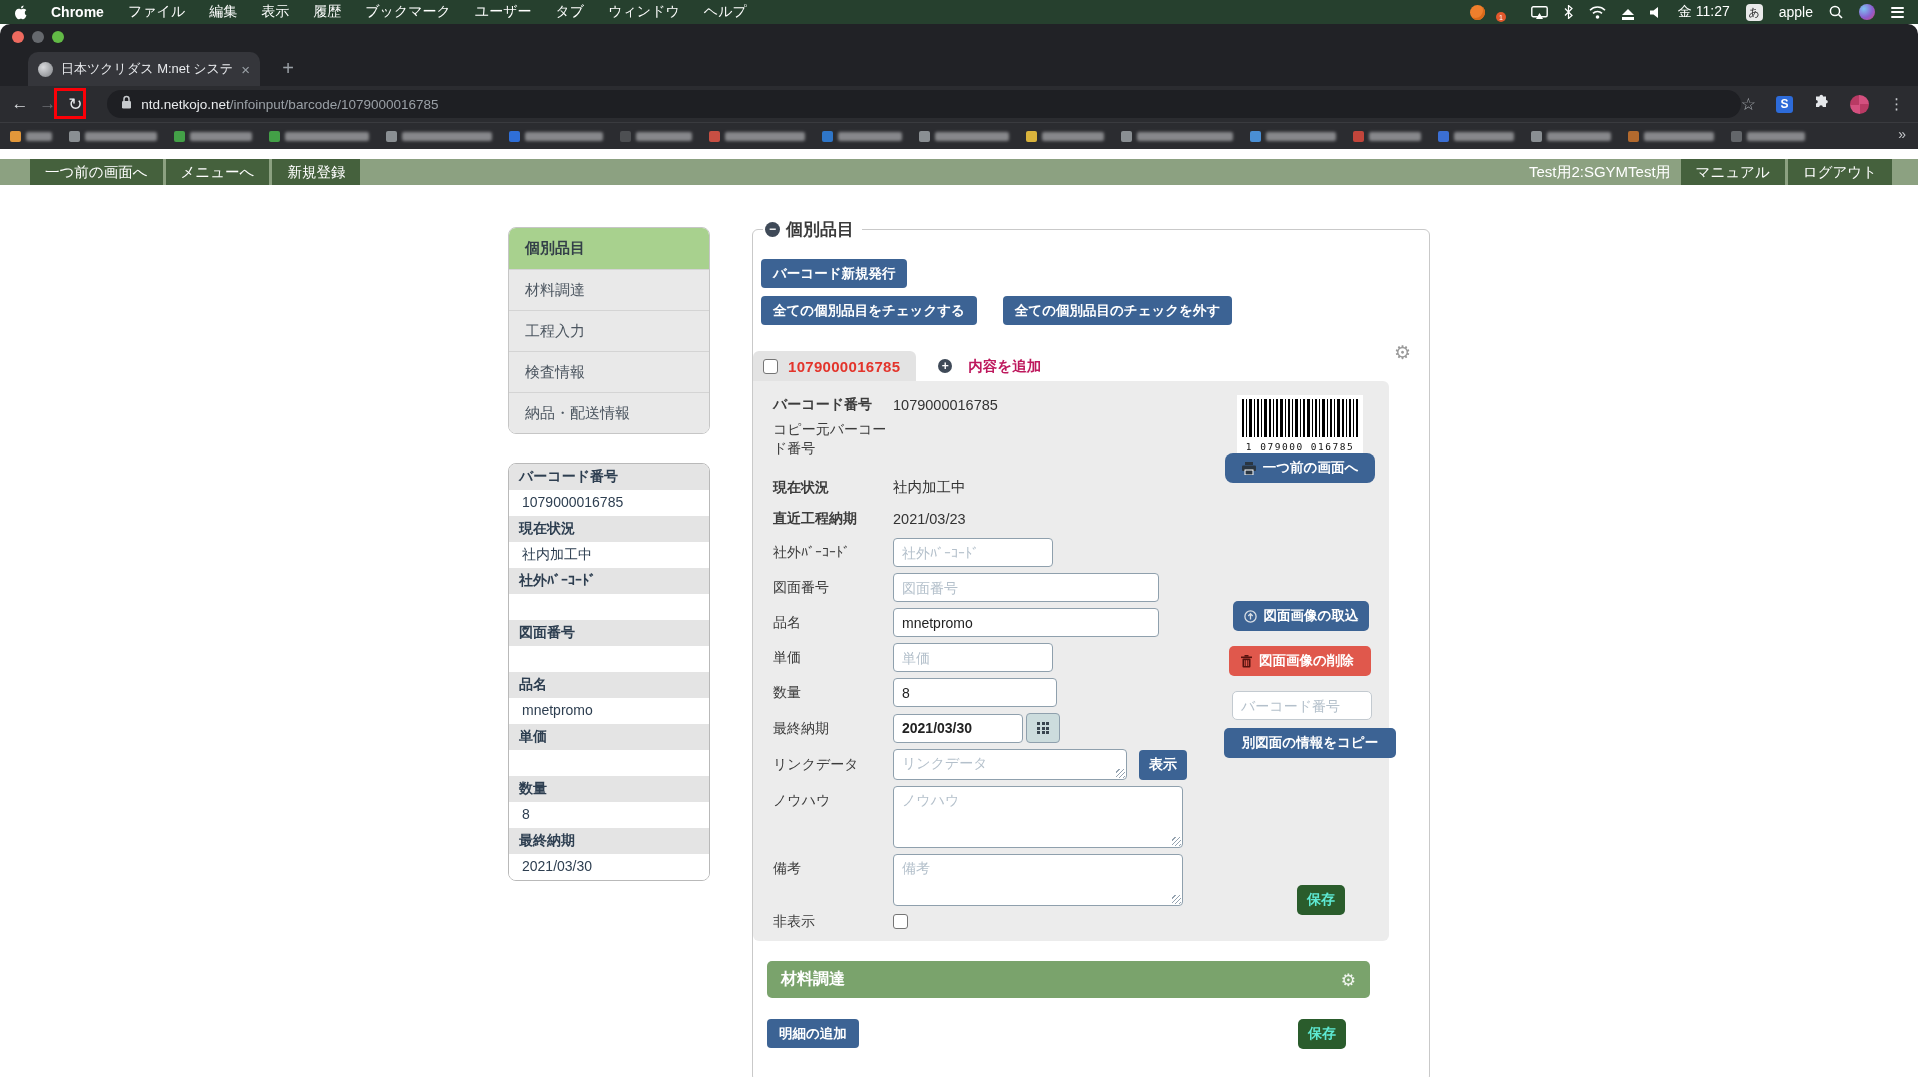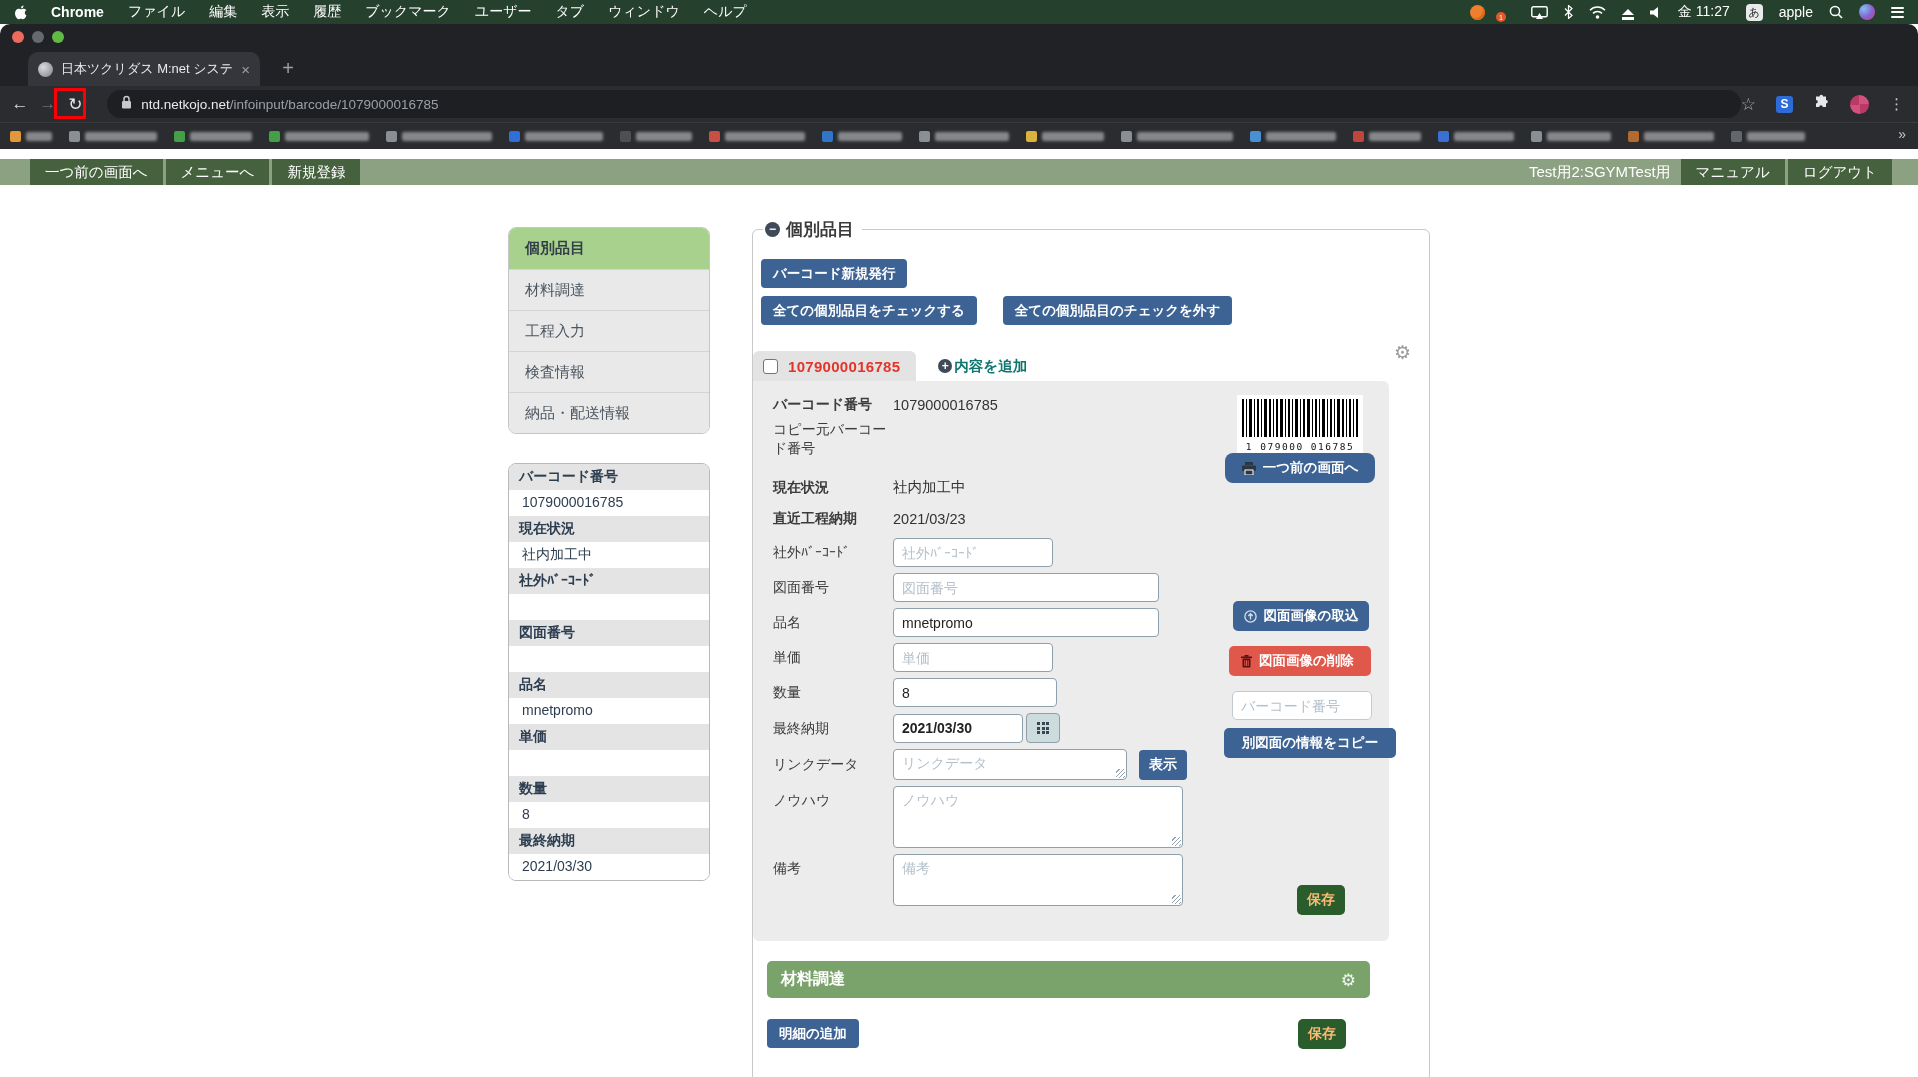--- a/index.html
+++ b/index.html
@@ -113,22 +113,22 @@
   .btn-new { margin:18px 0 0 8px; }
   .btnrow2 { margin:8px 0 0 8px; display:flex; gap:26px; }
   .gear { font-family:"DejaVu Sans", sans-serif; }
   .gear-main { position:absolute; top:100px; right:18px; color:#9a9a9a; font-size:19px; }
 
   .tab-row { margin:26px 0 0 0; display:flex; align-items:center; height:30px; }
   .item-tab { background:#e3e3e3; border-radius:6px 6px 0 0; height:30px; display:flex;
     align-items:center; gap:10px; padding:0 16px 0 10px; }
   .cb { width:15px; height:15px; background:#fff; border:1px solid #757575; border-radius:3px; }
   .barcode-red { color:#e3342b; font-weight:bold; font-size:15px; letter-spacing:.3px; }
-  .add-link { margin-left:22px; display:flex; align-items:center; gap:2px;
-    color:#0f766e; font-weight:bold; font-size:14.5px; text-decoration:none; }
+  .add-link { margin-left:22px; display:flex; align-items:center; gap:16px;
+    color:#be185d; font-weight:bold; font-size:14.5px; text-decoration:none; }
   .add-link .ci { width:14px; height:14px; }
 
   .form-panel { position:relative; background:#ececec; width:636px; height:560px;
     border-radius:0 6px 6px 6px; padding:14px 0 0 20px; }
   .frow { display:flex; align-items:center; margin-bottom:6px; }
   .frow.top { align-items:flex-start; }
   .flabel { width:120px; flex-shrink:0; font-size:14px; color:#3c3c3c; line-height:19px; }
   .flabel.b { font-weight:bold; }
   .fvalue { font-size:14.5px; color:#333; }
   .inp { height:29px; border:1px solid #8fa0ad; border-radius:4px; background:#fff;
@@ -140,21 +140,21 @@
   .rsz { position:relative; display:inline-flex; }
   .rsz::after { content:""; position:absolute; right:2px; bottom:2px; width:9px; height:9px;
     background:repeating-linear-gradient(135deg, transparent 0 2px, #95a3b0 2px 3px); }
   .cal-btn { width:34px; height:30px; margin-left:3px; background:#ccdcdd;
     border:1px solid #8fa0ad; border-radius:4px; display:inline-flex;
     align-items:center; justify-content:center; }
   .grid-ic { width:12px; height:12px; display:grid; grid-template-columns:repeat(3,3px);
     grid-template-rows:repeat(3,3px); gap:1.5px; }
   .grid-ic i { background:#39454f; }
   .btn-show { height:30px; margin-left:12px; padding:0 10px; font-size:14px; }
-  .btn-green { background:#2a5c2c; color:#fdba74; font-weight:bold; font-size:14px;
+  .btn-green { background:#2a5c2c; color:#5eead4; font-weight:bold; font-size:14px;
     border:none; border-radius:5px; height:30px; padding:0 10px; }
   .save-main { position:absolute; right:44px; top:504px; }
 
   
   .rcol { position:absolute; left:470px; top:0; width:166px; }
   .rc-item { position:absolute; }
   .barcode-box { left:14px; top:14px; width:126px; background:#fff; padding:4px 5px 2px; }
   .bars { height:38px; }
   .bc-digits { font-family:"DejaVu Sans Mono", monospace; font-size:9.5px; color:#111;
     text-align:center; letter-spacing:1.5px; margin-top:0; white-space:nowrap; }
@@ -510,20 +510,24 @@
         <span class="flabel" style="margin-top:5px">ノウハウ</span>
       <span class="rsz">
           <textarea style="width: 290px; height: 62px;" placeholder="ノウハウ"></textarea>
         </span>
       </div>
     <div class="frow top">
         <span class="flabel" style="margin-top:5px">備考</span>
       <span class="rsz">
           <textarea style="width: 290px; height: 52px;" placeholder="備考"></textarea>
         </span>
+      </div>
+    <div class="frow">
+        <span class="flabel">非表示</span>
+      <span class="cb" style="background:#fff"></span>
       </div>
 
     <button class="btn-green save-main">保存</button>
 
     <div class="rcol">
       <div class="rc-item barcode-box">
         <svg class="bars" width="116" height="38" viewBox="0 0 116 38" preserveAspectRatio="none">
           <g fill="#000">
             <rect x="0" width="2" height="38"></rect>
               <rect x="4" width="1" height="38"></rect>

